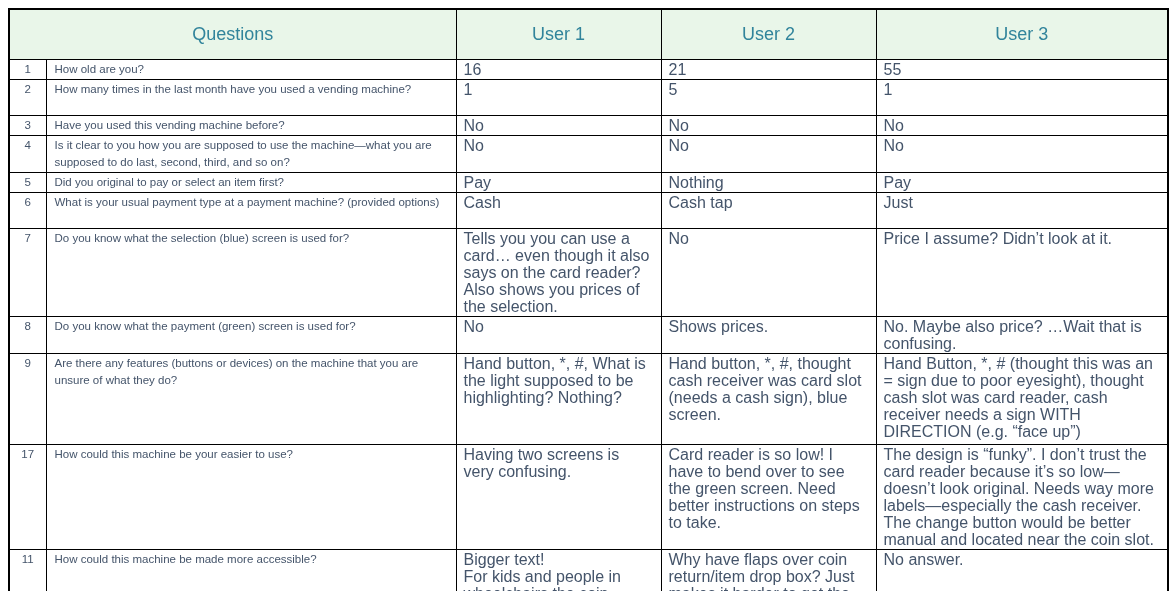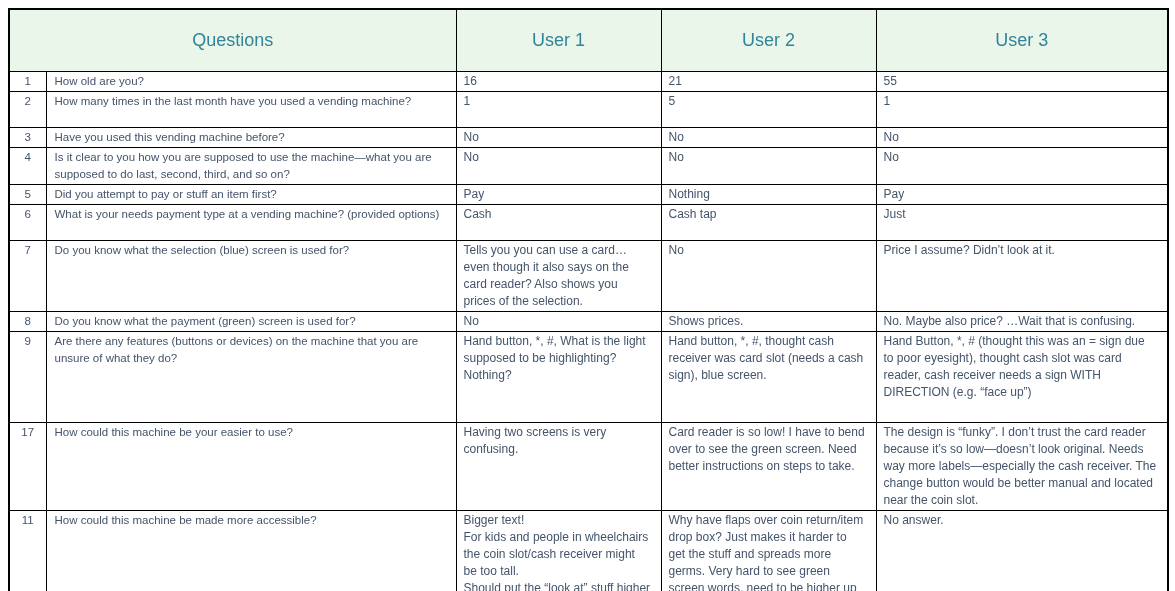--- a/index.html
+++ b/index.html
@@ -29,39 +29,39 @@
     vertical-align: top;
     overflow: hidden;
   }
   th.hdr {
     background: #e9f6e9;
     color: #31849b;
     font-weight: 400;
     font-size: 18px;
     text-align: center;
     vertical-align: middle;
-    padding: 20px 2px;
+    padding: 14px 2px;
   }
   td.num {
     text-align: center;
     color: #44546a;
     font-size: 11.5px;
     line-height: 17px;
     padding: 1px 2px;
     border-right: 2px solid #000000;
   }
   td.q {
     color: #44546a;
     font-size: 11.5px;
     line-height: 17px;
     padding: 1px 10px 1px 8px;
   }
   td.ans {
     color: #44546a;
-    font-size: 12px;
+    font-size: 16px;
     line-height: 17px;
     padding: 1px 10px 1px 7px;
     white-space: pre-line;
   }
 </style>
 </head>
 <body>
 
 <div class="page">
   <table class="survey">
@@ -104,28 +104,28 @@
     </tr>
         <tr style="height: 36px;">
       <td class="num">4</td>
       <td class="q">Is it clear to you how you are supposed to use the machine—what you are supposed to do last, second, third, and so on?</td>
       <td class="ans">No</td>
       <td class="ans">No</td>
       <td class="ans">No</td>
     </tr>
         <tr style="height: 18px;">
       <td class="num">5</td>
-      <td class="q">Did you attempt to pay or stuff an item first?</td>
+      <td class="q">Did you original to pay or select an item first?</td>
       <td class="ans">Pay</td>
       <td class="ans">Nothing</td>
       <td class="ans">Pay</td>
     </tr>
         <tr style="height: 36px;">
       <td class="num">6</td>
-      <td class="q">What is your needs payment type at a vending machine? (provided options)</td>
+      <td class="q">What is your usual payment type at a payment machine? (provided options)</td>
       <td class="ans">Cash</td>
       <td class="ans">Cash tap</td>
       <td class="ans">Just</td>
     </tr>
         <tr style="height: 67px;">
       <td class="num">7</td>
       <td class="q">Do you know what the selection (blue) screen is used for?</td>
       <td class="ans">Tells you you can use a card… even though it also says on the card reader? Also shows you prices of the selection.</td>
       <td class="ans">No</td>
       <td class="ans">Price I assume? Didn’t look at it.</td>

